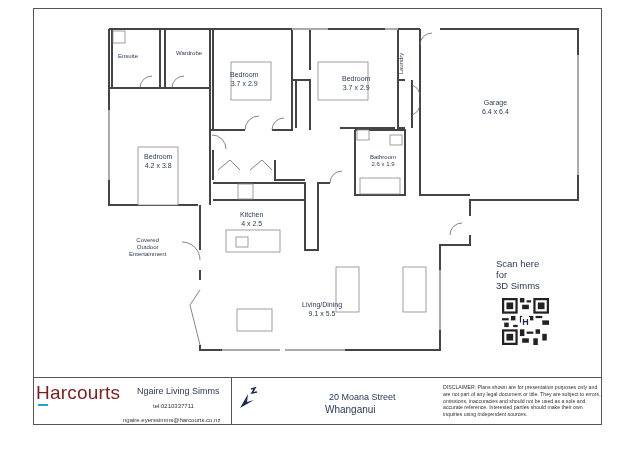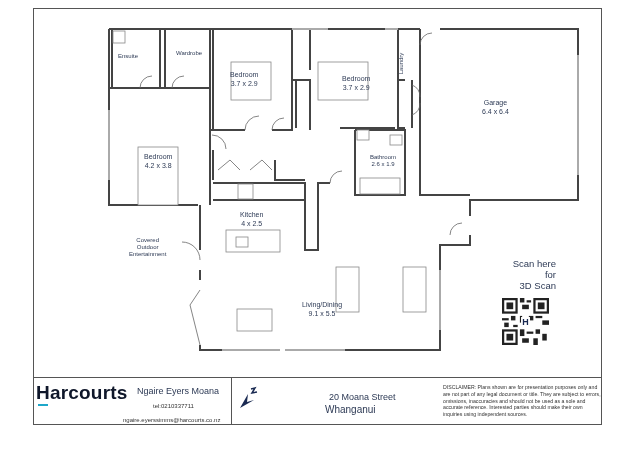--- a/index.html
+++ b/index.html
@@ -1,32 +1,32 @@
 <!DOCTYPE html>
 <html><head>
 <meta charset="utf-8">
 <style>
   html,body{margin:0;padding:0;background:#fff;}
   body{width:639px;height:452px;position:relative;overflow:hidden;font-family:"Liberation Sans",sans-serif;color:#2d3a55;}
   .frame{position:absolute;left:33px;top:8px;width:569px;height:417px;border:1px solid #555;box-sizing:border-box;}
   .footer{position:absolute;left:33px;top:377px;width:569px;height:48px;border-top:1px solid #555;box-sizing:border-box;}
   .divider{position:absolute;left:198px;top:0;width:1px;height:47px;background:#555;}
-  .logo{position:absolute;left:3px;top:4px;font-size:19px;font-weight:bold;color:#0f172a;letter-spacing:0.2px;text-align:right;}
+  .logo{position:absolute;left:3px;top:4px;font-size:19px;font-weight:normal;color:#7f1d1d;letter-spacing:0.2px;text-align:right;}
   .logo-bar{position:absolute;left:5px;top:26px;width:10px;height:2px;background:#1ea7c9;}
   .agent-name{position:absolute;left:104px;top:8px;font-size:9px;color:#2d3a55;}
   .agent-tel{position:absolute;left:120px;top:25px;font-size:6px;color:#333;}
   .agent-email{position:absolute;left:90px;top:39px;font-size:6px;color:#333;}
   .address1{position:absolute;left:296px;top:14px;font-size:9px;color:#2d3a55;}
   .address2{position:absolute;left:292px;top:26px;font-size:10px;color:#2d3a55;}
   .disclaimer{position:absolute;left:410px;top:6px;width:160px;font-size:5.2px;line-height:6.8px;color:#333;}
   .compass{position:absolute;left:205px;top:8px;width:24px;height:24px;}
   svg.plan{position:absolute;left:0;top:0;}
   .lbl{position:absolute;font-size:7px;color:#2d3a55;text-align:center;line-height:9px;white-space:nowrap;}
   .lbl.small{font-size:6px;line-height:7px;}
-  .scan{position:absolute;left:496px;top:258px;width:60px;text-align:right;font-size:9.5px;line-height:11px;color:#2d3a55;}
+  .scan{position:absolute;left:496px;top:258px;width:60px;text-align:left;font-size:9.5px;line-height:11px;color:#2d3a55;}
   .qr{position:absolute;left:502px;top:298px;width:47px;height:47px;}
 </style>
 </head>
 <body>
 
 <div class="frame"></div>
 
 <svg class="plan" width="639" height="452" xmlns="http://www.w3.org/2000/svg">
   <g fill="none" stroke="#444" stroke-width="2">
 
@@ -126,21 +126,21 @@
 <div class="lbl" style="left:482px;top:98px;"><span>Garage</span><br><span>6.4 x 6.4</span></div>
 <div class="lbl" style="left:144px;top:152px;"><span>Bedroom</span><br><span>4.2 x 3.8</span></div>
 <div class="lbl small" style="left:370px;top:154px;"><span>Bathroom</span><br><span>2.6 x 1.9</span></div>
 <div class="lbl" style="left:240px;top:210px;"><span>Kitchen</span><br><span>4 x 2.5</span></div>
 <div class="lbl" style="left:302px;top:300px;"><span>Living/Dining</span><br><span>9.1 x 5.5</span></div>
 <div class="lbl small" style="left:129px;top:237px;"><span>Covered</span><br><span>Outdoor</span><br><span>Entertainment</span></div>
 
 <div class="scan">
   <div>Scan here</div>
   <div>for</div>
-  <div>3D Scan</div>
+  <div>3D Simms</div>
 </div>
 <svg class="qr" viewBox="0 0 21 21" xmlns="http://www.w3.org/2000/svg">
   <rect width="21" height="21" fill="#fff"></rect>
   <g fill="#222">
     <rect x="0" y="0" width="7" height="7"></rect>
       <rect x="14" y="0" width="7" height="7"></rect>
       <rect x="0" y="14" width="7" height="7"></rect>
   </g>
   <g fill="#fff">
       <rect x="1" y="1" width="5" height="5"></rect>
@@ -169,21 +169,21 @@
     <rect x="1" y="11" width="2" height="2"></rect>
       <rect x="5" y="12" width="2" height="1"></rect>
   </g>
   <rect x="8.5" y="8.5" width="4" height="4" fill="#fff"></rect>
   <text x="10.5" y="12" font-size="4" text-anchor="middle" fill="#1a2a52" font-family="Liberation Sans, sans-serif" font-weight="bold">H</text>
 </svg>
 
 <div class="footer">
   <div class="logo">Harcourts</div>
   <div class="logo-bar"></div>
-  <div class="agent-name">Ngaire Eyers Moana</div>
+  <div class="agent-name">Ngaire Living Simms</div>
   <div class="agent-tel">tel:0210337711</div>
   <div class="agent-email">ngaire.eyerssimms@harcourts.co.nz</div>
   <div class="divider"></div>
   <svg class="compass" viewBox="0 0 24 24" xmlns="http://www.w3.org/2000/svg">
     <path d="M2,22 L10,8 L9,16 L16,14 Z" fill="#1a2a52"></path>
     <path d="M13,3 L17,2 L14,7 L19,6" fill="none" stroke="#1a2a52" stroke-width="1.5"></path>
   </svg>
   <div class="address1">20 Moana Street</div>
   <div class="address2">Whanganui</div>
   <div class="disclaimer">DISCLAIMER: Plans shown are for presentation purposes only and are not part of any legal document or title. They are subject to errors, omissions, inaccuracies and should not be used as a sole and accurate reference. Interested parties should make their own inquiries using independent sources.</div>

